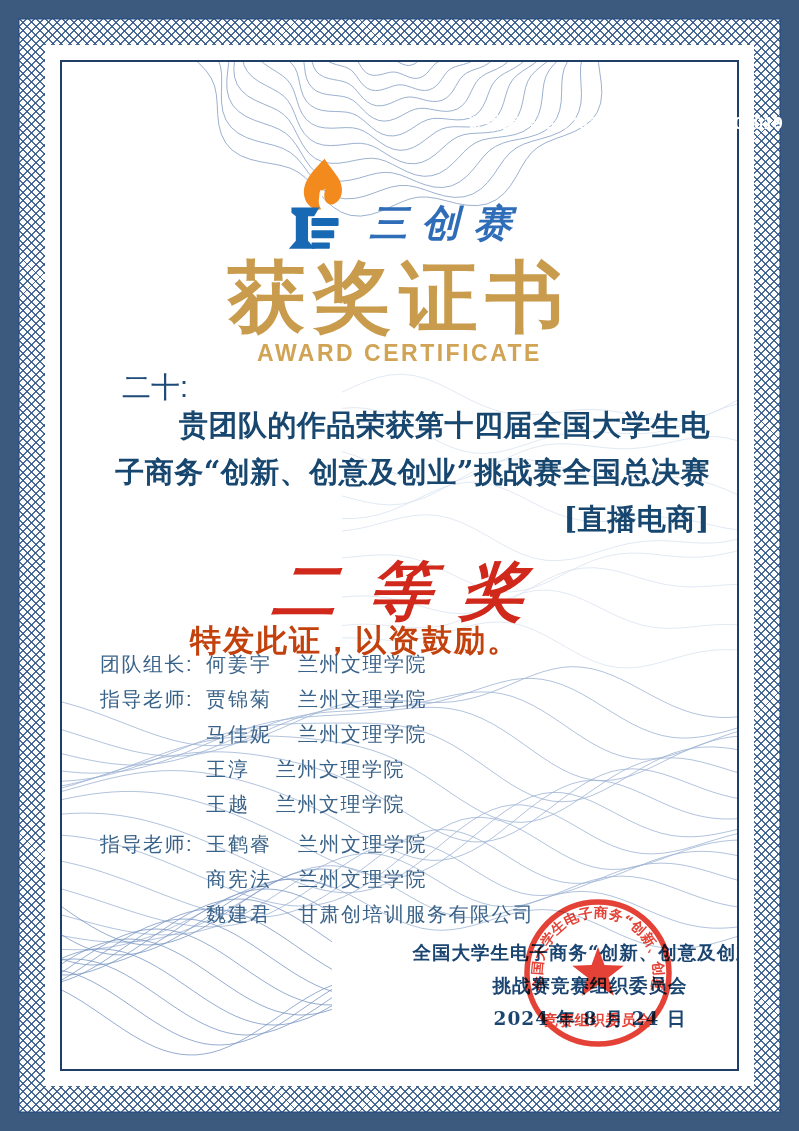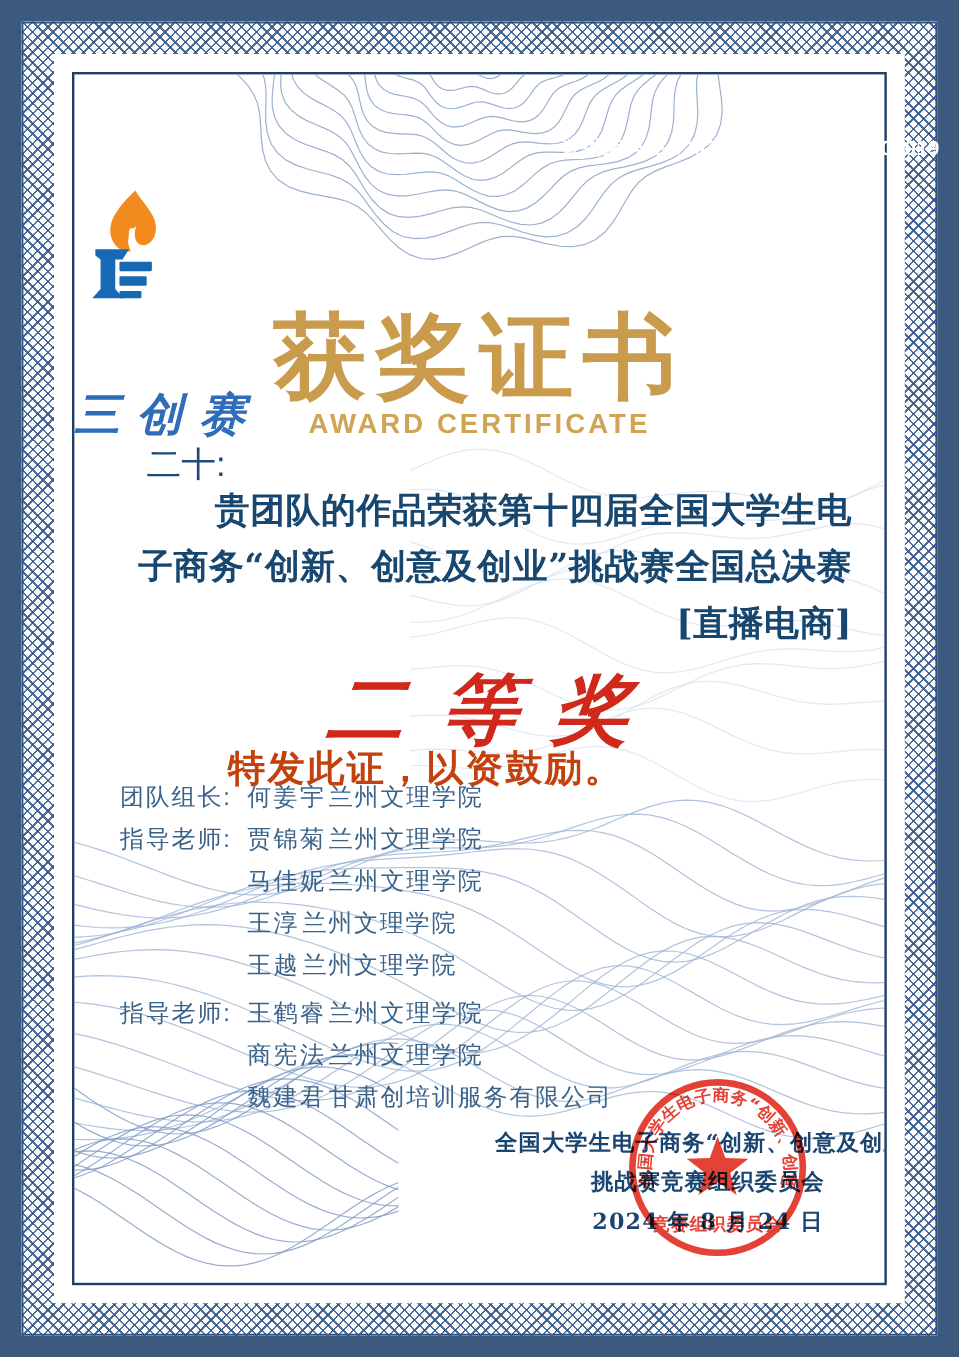--- a/index.html
+++ b/index.html
@@ -25,21 +25,21 @@
 
   .cert-number {
     position:absolute; top:112px; right:16px; z-index:6;
     font-size:17px; color:#ffffff; letter-spacing:.3px;
     font-family:"Liberation Sans", sans-serif;
     font-weight:bold;
   }
 
   .logo-row {
     position:absolute; top:90px; left:0; width:100%;
-    display:flex; justify-content:flex-start; align-items:flex-start; gap:16px; z-index:2;flex-direction:column;
+    display:flex; justify-content:center; align-items:flex-start; z-index:2;
   }
   .brand-text {
     margin-top:46px; font-family:"DejaVu Serif", serif; font-style:italic;
     font-weight:bold; font-size:38px; color:#2f6db8; letter-spacing:14px;
   }
 
   .title {
     position:absolute; top:184px; left:0; width:100%; text-align:center; z-index:2;
     font-family:"DejaVu Serif", serif; font-weight:bold; font-size:78px;
     color:#c99c4d; letter-spacing:8px;
@@ -73,21 +73,21 @@
   }
 
   .roster, .advisors {
     position:absolute; left:38px; z-index:2;
     font-family:"Liberation Sans", sans-serif; font-size:20px; color:#3a6389;
   }
   .roster { top:581px; }
   .advisors { top:761px; }
   .r-row { display:flex; align-items:flex-end; height:35px; letter-spacing:1.5px; }
   .r-label { width:106px; flex:0 0 auto; }
-  .r-name  { margin-right:2px; letter-spacing:2px; }
+  .r-name  { margin-right:26px; letter-spacing:2px; }
 
   .issuer {
     position:absolute; top:874px; left:528px; transform:translateX(-50%);
     text-align:center; white-space:nowrap; z-index:2;
     font-family:"DejaVu Serif", serif; font-weight:bold; font-size:18.5px;
     color:#1b4571; line-height:33px; letter-spacing:1px;
   }
   .stamp {
     position:absolute; left:461px; top:836px; width:150px; height:150px; z-index:5;
     mix-blend-mode:multiply; opacity:.93;

